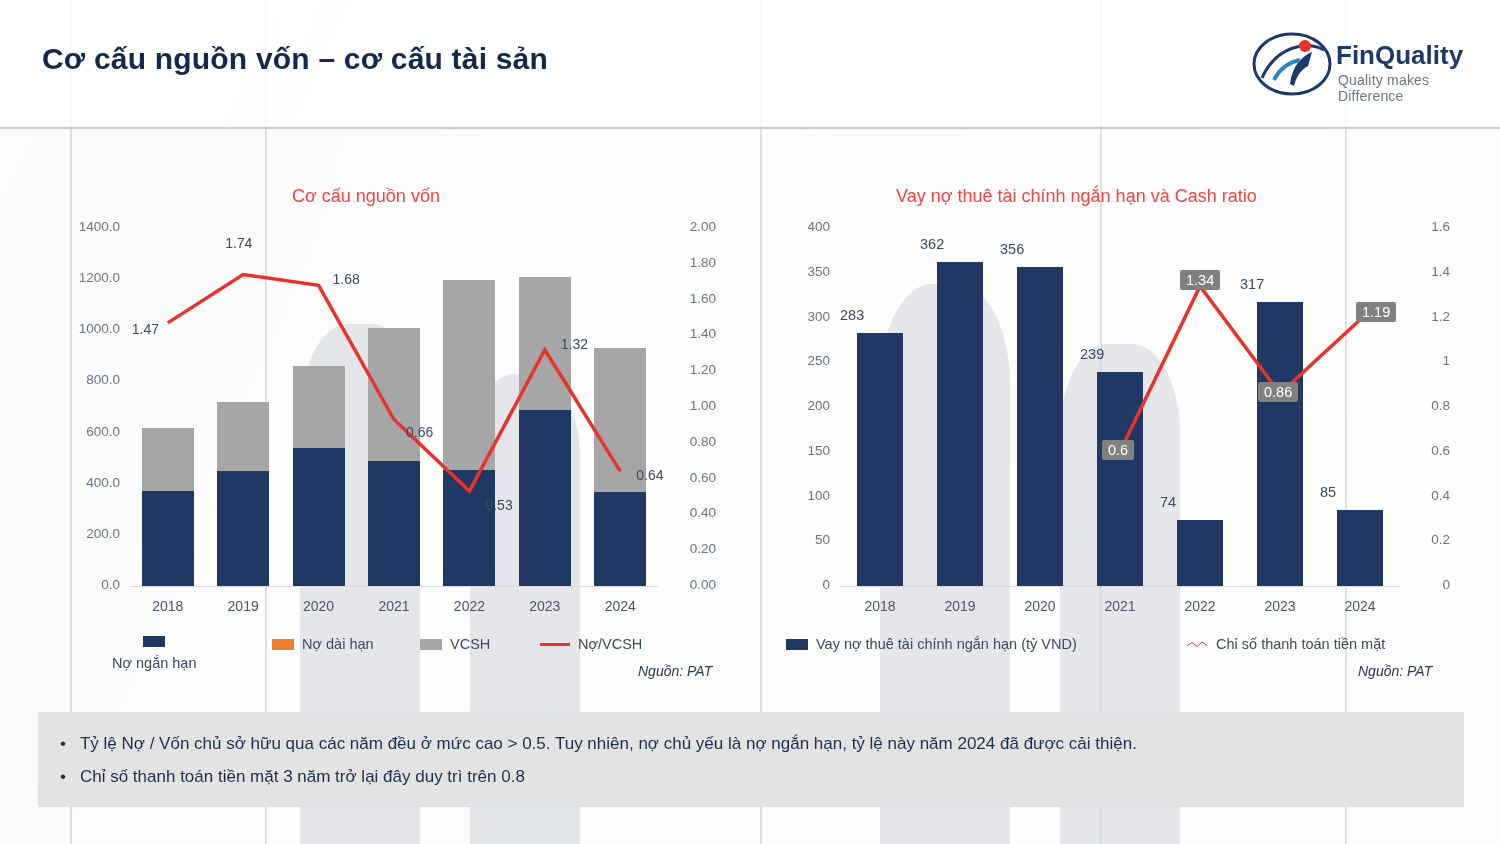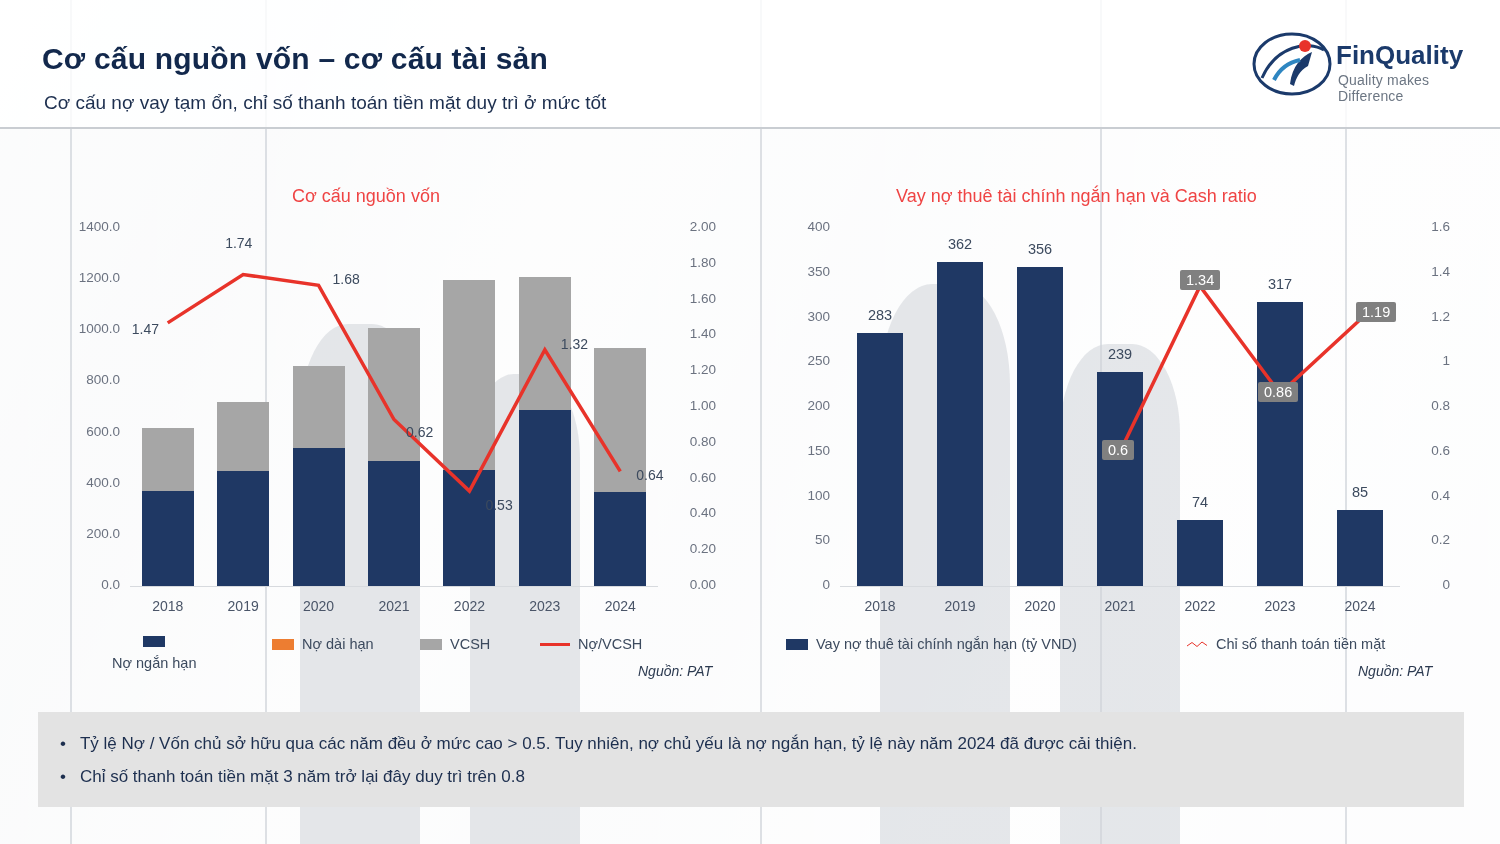--- a/index.html
+++ b/index.html
@@ -52,21 +52,21 @@
   .chart { position:absolute; }
 
   .axis-label { position:absolute; font-size:13.5px; color:#6b7280; text-align:right; }
   .axis-label.r { text-align:right; }
   .cat-label { position:absolute; font-size:14px; color:#4a5568; text-align:center; }
   .axis-line { position:absolute; background:#d7dade; }
 
   .bar { position:absolute; }
   .bar.navy { background:#1f3864; }
   .bar.gray { background:#a6a6a6; }
-  .bar-value { position:absolute; font-size:14.5px; color:#3c4a5e; text-align:center; }
+  .bar-value { position:absolute; font-size:14.5px; color:#3c4a5e; text-align:left; }
 
   svg.overlay { position:absolute; left:0; top:0; overflow:visible; }
 
   .pt-label {
     position:absolute; font-size:14px; color:#3c4a5e; white-space:nowrap;
   }
   .pt-label.box {
     background:#808080; color:#ffffff; padding:2px 6px; border-radius:2px; font-size:14.5px;
   }
 
@@ -96,21 +96,20 @@
   <div class="vline" style="left:1100px"></div>
   <div class="vline" style="left:1345px"></div>
   <div class="sil" style="left:300px; width:120px; height:520px;"></div>
   <div class="sil" style="left:470px; width:110px; height:470px;"></div>
   <div class="sil" style="left:880px; width:130px; height:560px;"></div>
   <div class="sil" style="left:1060px; width:120px; height:500px;"></div>
 </div>
 
 <div class="header">
   <div class="title">Cơ cấu nguồn vốn – cơ cấu tài sản</div>
-  <div class="subtitle">Cơ cấu nợ vay tạm ổn, chỉ số thanh toán tiền mặt duy trì ở mức tốt</div>
   <div class="logo">
     <svg width="84" height="72" viewBox="0 0 84 72">
       <ellipse cx="42" cy="36" rx="38" ry="30" fill="none" stroke="#1b3a6b" stroke-width="3"></ellipse>
       <path d="M12 50 C26 18, 58 12, 74 22" fill="none" stroke="#1b3a6b" stroke-width="3"></path>
       <circle cx="55" cy="18" r="6" fill="#e8332a"></circle>
       <path d="M40 56 C42 38, 52 28, 62 24 L58 38 C50 42, 46 50, 44 58 Z" fill="#1b3a6b"></path>
       <path d="M24 52 C30 40, 40 34, 50 32" fill="none" stroke="#2e86c1" stroke-width="4"></path>
     </svg>
     <div class="logo-text"><span class="fin">Fin</span><span class="success">Quality</span></div>
     <div class="logo-tag">Quality makes Difference</div>
@@ -161,21 +160,21 @@
     <div class="cat-label" style="left:504.8571428571429px; top:598px; width:80px;">2023</div>
     <div class="bar navy" style="left:594.2857142857142px; top:491.89714285714285px; width:52px; height:94.10285714285713px;"></div>
     <div class="bar gray" style="left:594.2857142857142px; top:348.44142857142856px; width:52px; height:143.45571428571427px;"></div>
     <div class="cat-label" style="left:580.2857142857142px; top:598px; width:80px;">2024</div>
     <svg class="overlay" width="1500" height="700">
       <polyline points="167.71428571428572,322.87 243.14285714285717,274.54 318.5714285714286,285.28000000000003 394,419.53 469.42857142857144,491.13 544.8571428571429,349.72 620.2857142857142,471.44" fill="none" stroke="#e8332a" stroke-width="3.5"></polyline>
     </svg>
     <div class="pt-label" style="left:131.71428571428572px; top:320.87px;">1.47</div>
     <div class="pt-label" style="left:225.14285714285717px; top:234.54000000000002px;">1.74</div>
     <div class="pt-label" style="left:332.5714285714286px; top:271.28000000000003px;">1.68</div>
-    <div class="pt-label" style="left:406px; top:423.53px;">0.62</div>
+    <div class="pt-label" style="left:406px; top:423.53px;">0.66</div>
     <div class="pt-label" style="left:485.42857142857144px; top:497.13px;">0.53</div>
     <div class="pt-label" style="left:560.8571428571429px; top:335.72px;">1.32</div>
     <div class="pt-label" style="left:636.2857142857142px; top:467.44px;">0.64</div>
   </div>
 
 <div class="legend" style="left:112px; top:636px;flex-direction:column;">
   <span class="swatch navy"></span>
   <span>Nợ ngắn hạn</span>
 </div>
 <div class="legend" style="left:272px; top:636px;">

